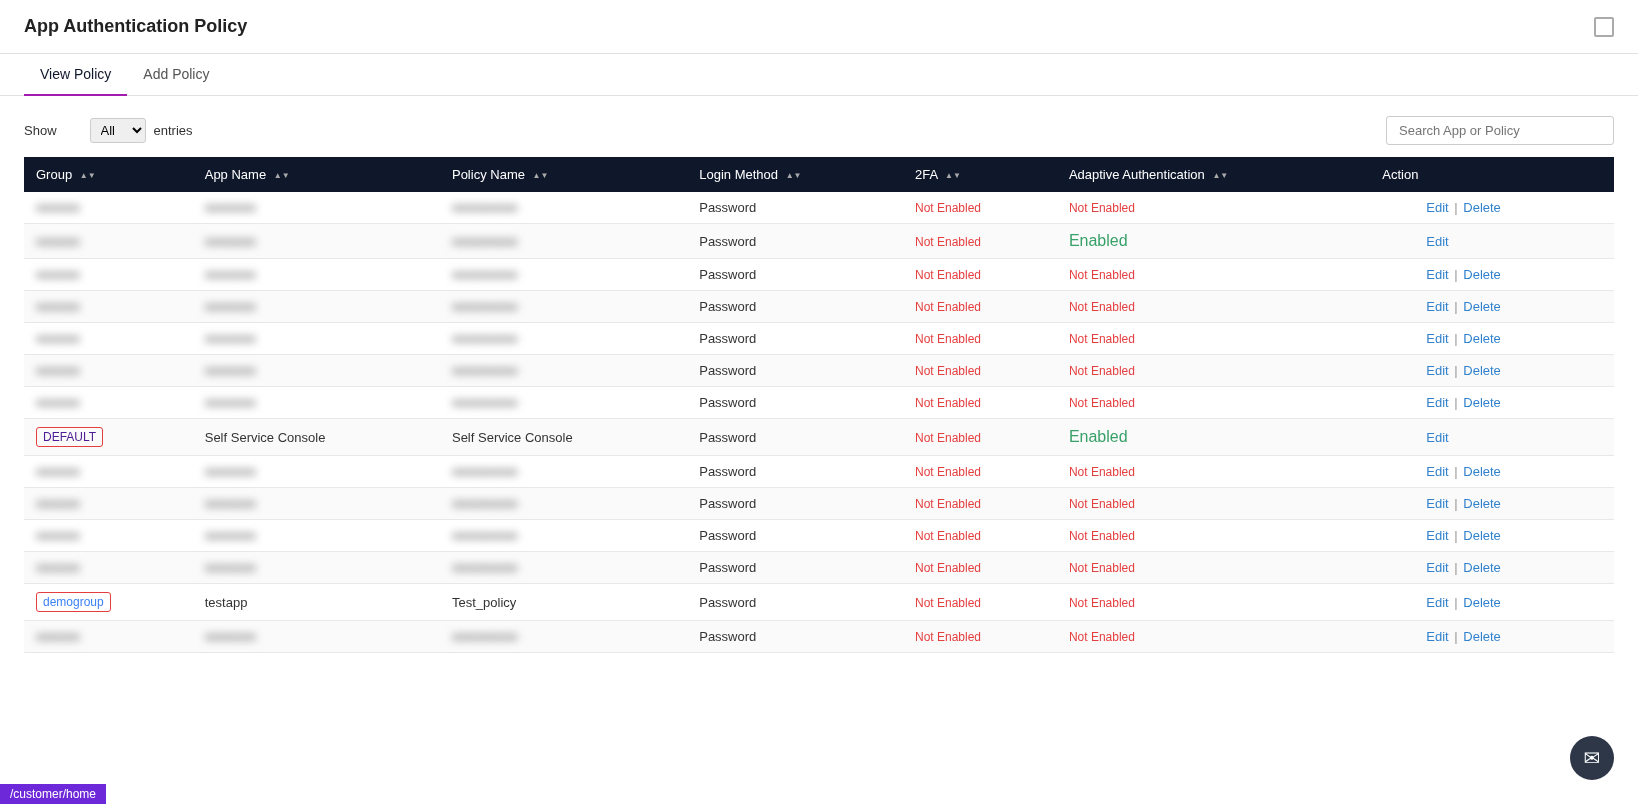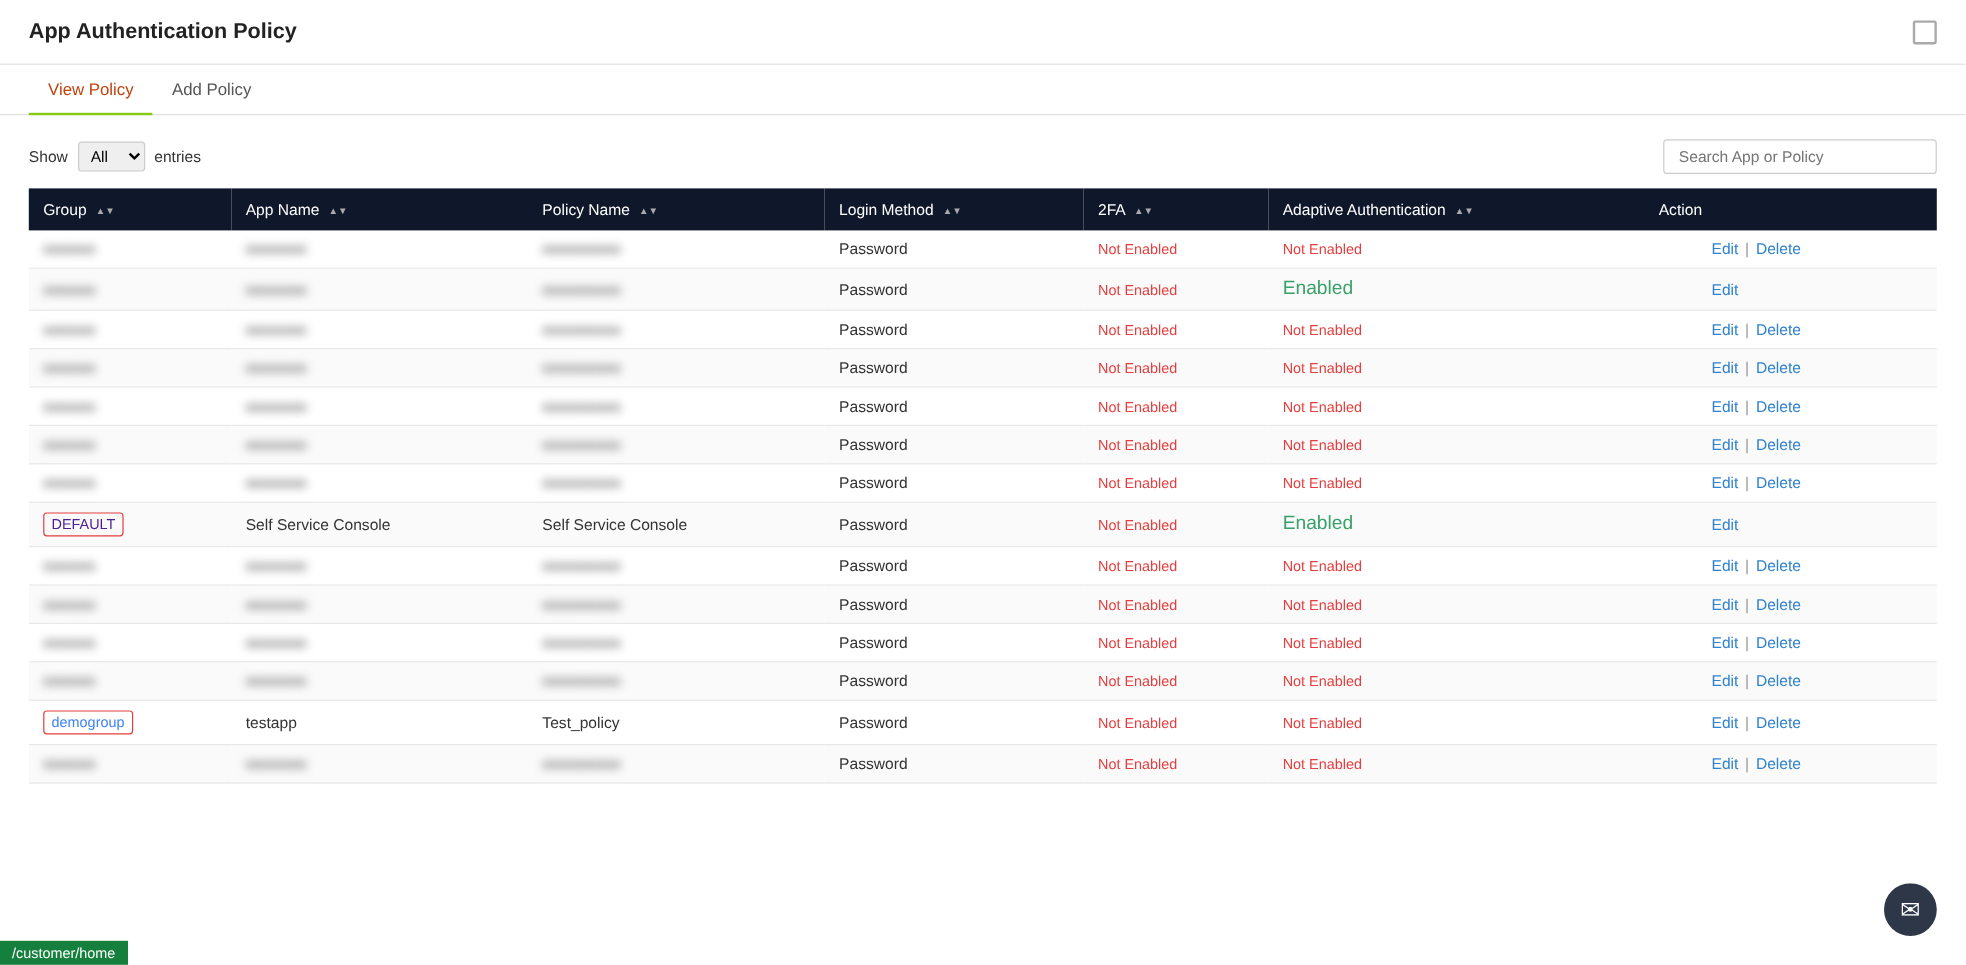--- a/index.html
+++ b/index.html
@@ -29,22 +29,22 @@
     }
     .tab {
       padding: 12px 16px;
       cursor: pointer;
       font-size: 14px;
       color: #555;
       border-bottom: 2px solid transparent;
       margin-bottom: -1px;
     }
     .tab.active {
-      color: #c2410c;
-      border-bottom: 2px solid #84cc16;
+      color: #0f172a;
+      border-bottom: 2px solid #a21caf;
       font-weight: 500;
     }
 
     .content-area {
       padding: 20px 24px;
     }
 
     .table-controls {
       display: flex;
       justify-content: space-between;
@@ -56,20 +56,21 @@
       display: flex;
       align-items: center;
       gap: 8px;
       font-size: 13px;
     }
     .show-entries select {
       padding: 3px 6px;
       border: 1px solid #ccc;
       border-radius: 3px;
       font-size: 13px;
+      margin-left: 25px;
     }
     .search-box input {
       padding: 6px 12px;
       border: 1px solid #ccc;
       border-radius: 3px;
       font-size: 13px;
       width: 228px;
       color: #999;
     }
 
@@ -173,21 +174,21 @@
       justify-content: center;
       cursor: pointer;
       color: #fff;
       font-size: 20px;
     }
 
     .url-bar {
       position: fixed;
       bottom: 0;
       left: 0;
-      background: #15803d;
+      background: #6d28d9;
       color: #fff;
       font-size: 12px;
       padding: 3px 10px;
     }
   </style>
 </head>
 <body>
 
 <div class="page-header">
   <h1 class="page-header-title">App Authentication Policy</h1>

